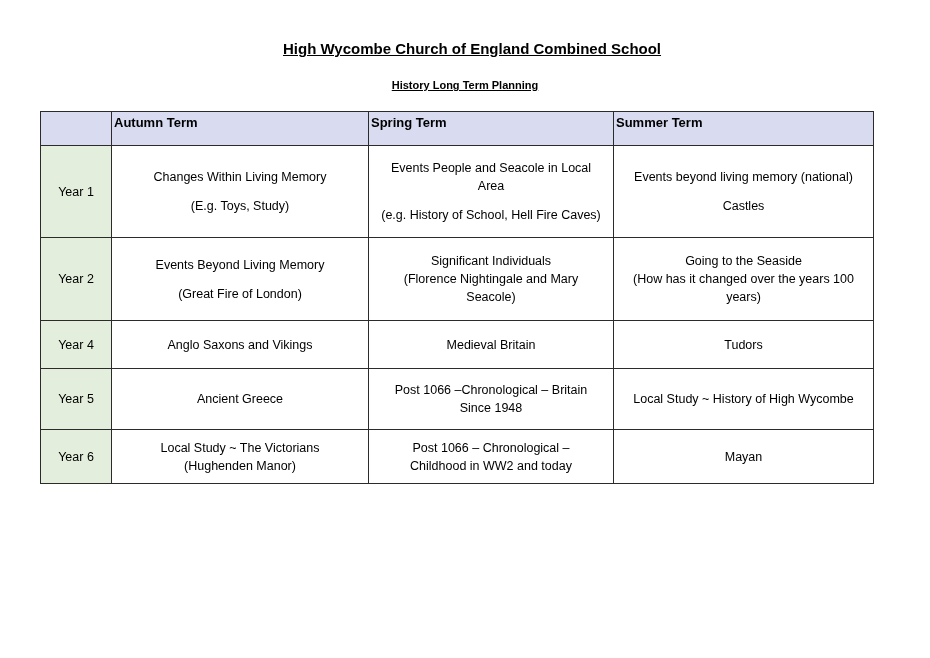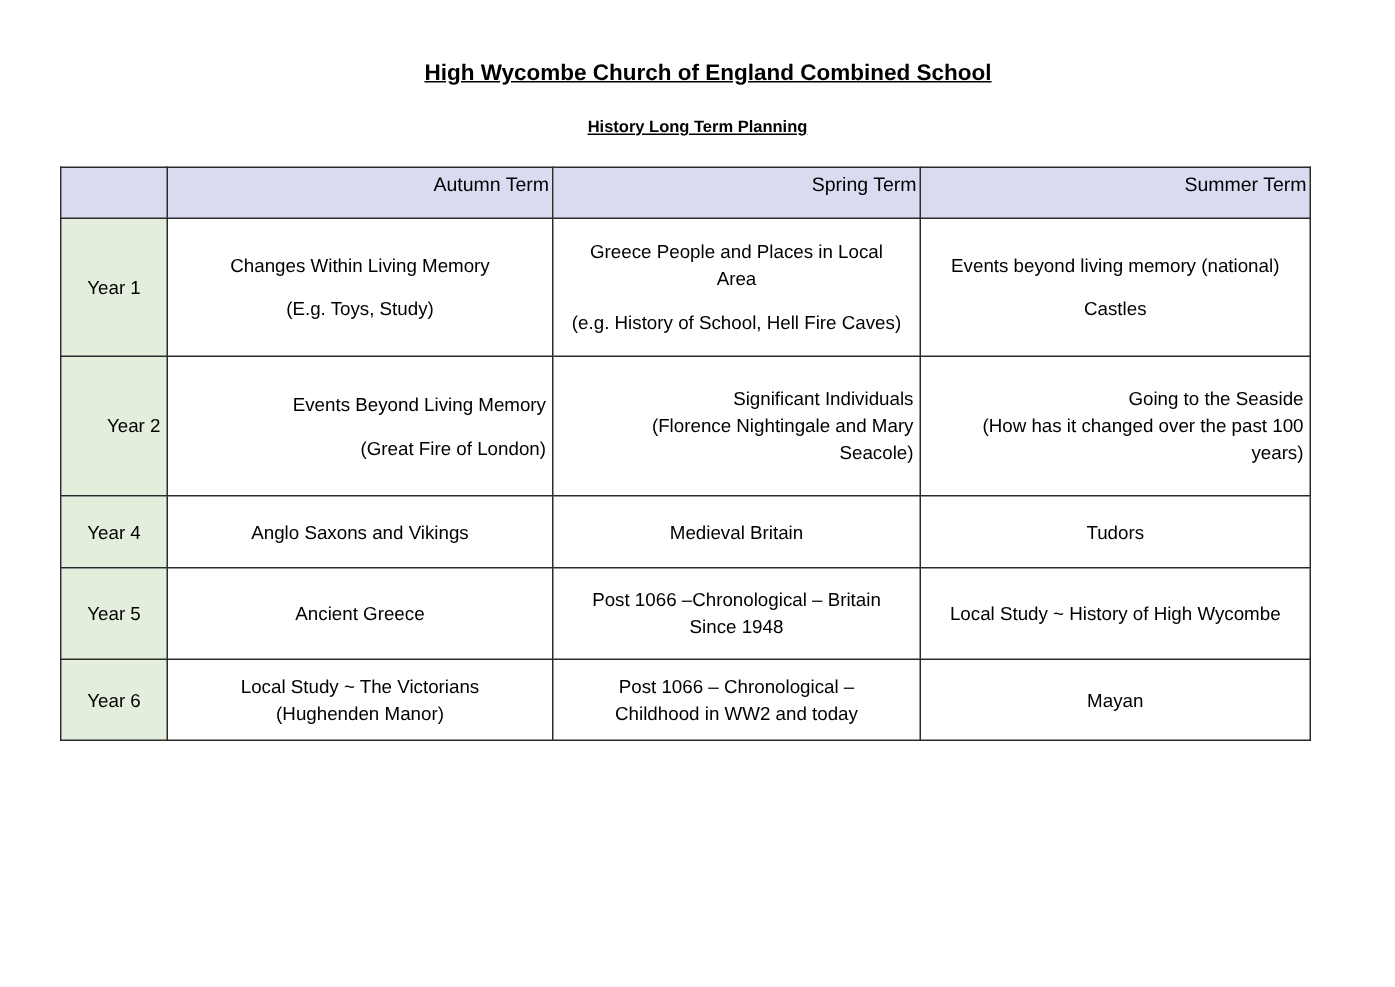--- a/index.html
+++ b/index.html
@@ -42,37 +42,37 @@
     table-layout: fixed;
     width: 833px;
   }
   table.planning th, table.planning td {
     border: 1px solid var(--border-color);
     overflow: hidden;
   }
   table.planning th {
     background: var(--header-bg);
     font-size: 13px;
-    font-weight: normal;
-    text-align: right;
+    font-weight: bold;
+    text-align: left;
     vertical-align: top;
     padding: 3px 2px 0 2px;
     height: 34px;
   }
   table.planning td {
     font-size: 12.5px;
     text-align: center;
     vertical-align: middle;
     padding: 2px 4px;
   }
   td.row-label { background: var(--label-bg); }
 
   tr.r0 td { height: 47px; }
   tr.r1 td { height: 92px; }
-  tr.r2 td { height: 93px; text-align: right; }
+  tr.r2 td { height: 83px; }
   tr.r3 td { height: 49px; }
   tr.r4 td { height: 48px; margin-top: 36px; }
   tr.r5 td { height: 61px; }
   tr.r6 td { height: 54px; }
 
   .line { line-height: 18px; }
   .gap  { height: 11px; }
 </style>
 </head>
 <body>
@@ -101,21 +101,21 @@
       <tr class="r1">
         <td class="row-label">
             <div class="line">Year 1</div>
           </td>
         <td>
             <div class="line">Changes Within Living Memory</div>
             <div class="gap"></div>
             <div class="line">(E.g. Toys, Study)</div>
           </td>
         <td>
-            <div class="line">Greece People and Places in Local</div>
+            <div class="line">Events People and Seacole in Local</div>
             <div class="line">Area</div>
             <div class="gap"></div>
             <div class="line">(e.g. History of School, Hell Fire Caves)</div>
           </td>
         <td>
             <div class="line">Events beyond living memory (national)</div>
             <div class="gap"></div>
             <div class="line">Castles</div>
           </td>
       </tr>
@@ -128,21 +128,21 @@
             <div class="gap"></div>
             <div class="line">(Great Fire of London)</div>
           </td>
         <td>
             <div class="line">Significant Individuals</div>
             <div class="line">(Florence Nightingale and Mary</div>
             <div class="line">Seacole)</div>
           </td>
         <td>
             <div class="line">Going to the Seaside</div>
-            <div class="line">(How has it changed over the past 100</div>
+            <div class="line">(How has it changed over the years 100</div>
             <div class="line">years)</div>
           </td>
       </tr>
       <tr class="r4">
         <td class="row-label">
             <div class="line">Year 4</div>
           </td>
         <td>
             <div class="line">Anglo Saxons and Vikings</div>
           </td>

